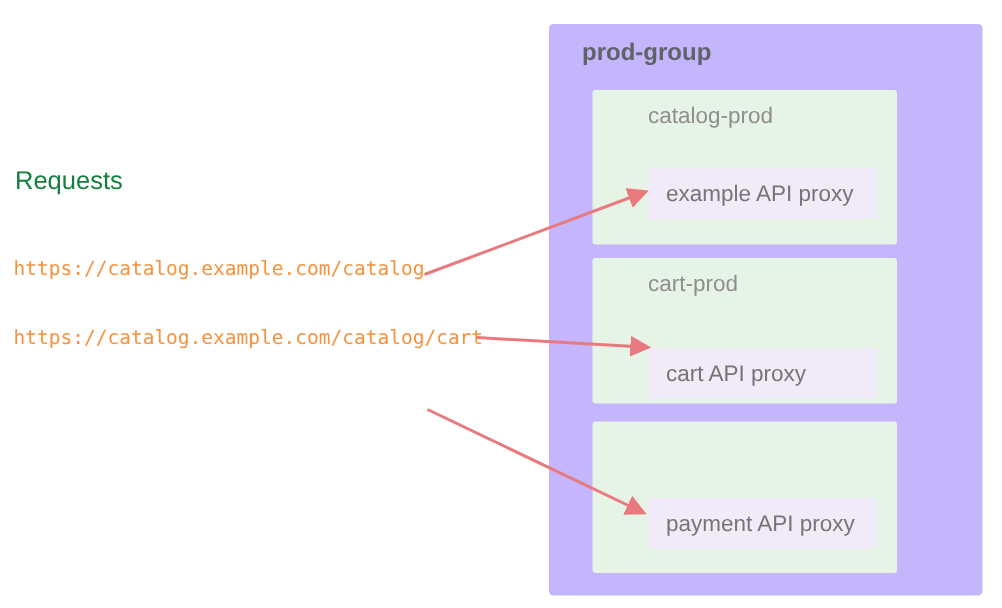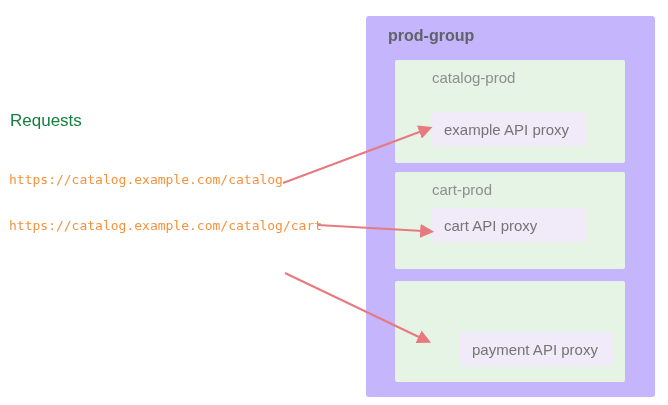--- a/index.html
+++ b/index.html
@@ -53,21 +53,21 @@
     left: 22px;
     top: 10px;
     font-size: 16px;
     line-height: 20px;
     font-weight: bold;
     color: #5f6368;
   }
   .env-box {
     position: absolute;
     left: 29px;
-    width: 230px;
+    width: 203px;
     background: #e6f4e6;
     border-radius: 2px;
   }
   #env-0 { top: 44px;  height: 103px; }
   #env-1 { top: 156px; height: 97px;  }
   #env-2 { top: 265px; height: 101px; }
   .env-label {
     position: absolute;
     left: 37px;
     top: 9px;
@@ -84,22 +84,22 @@
     border-radius: 2px;
     display: flex;
     align-items: center;
     padding-left: 12px;
     box-sizing: border-box;
     font-size: 15px;
     color: #757575;
     white-space: nowrap;
   }
   #env-0 .proxy-box { top: 52px; }
-  #env-1 .proxy-box { top: 36px; }
-  #env-2 .proxy-box { top: 51px; margin-left: 28px; }
+  #env-1 .proxy-box { top: 60px; }
+  #env-2 .proxy-box { top: 51px; }
 
   
   .arrow-overlay {
     position: absolute;
     left: 0;
     top: 0;
     width: 668px;
     height: 405px;
     pointer-events: none;
   }

